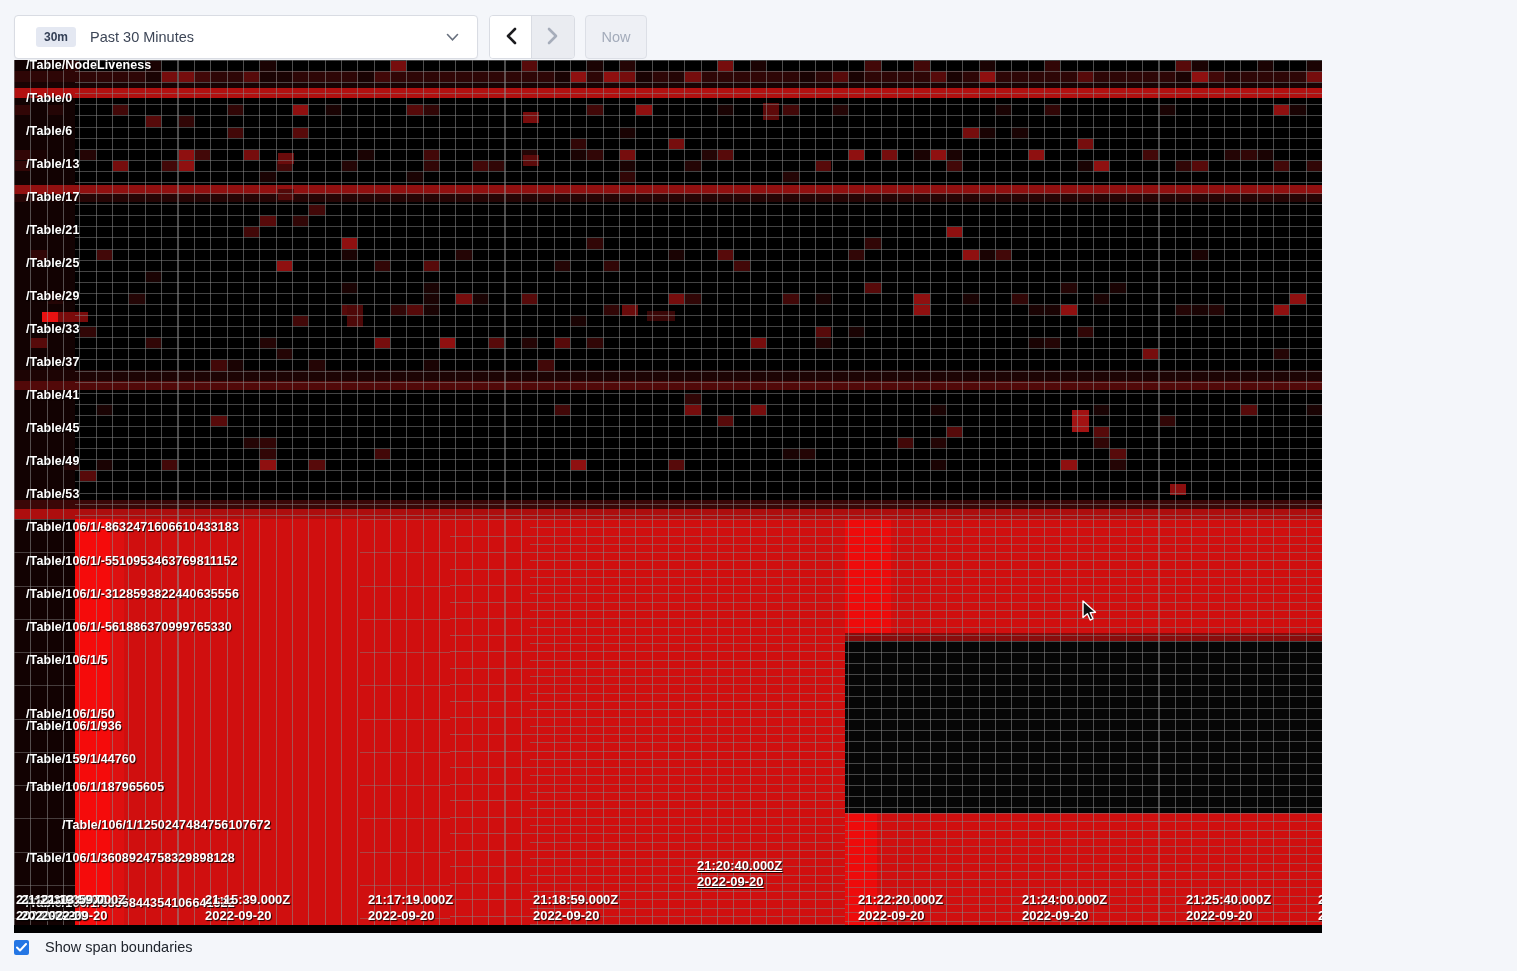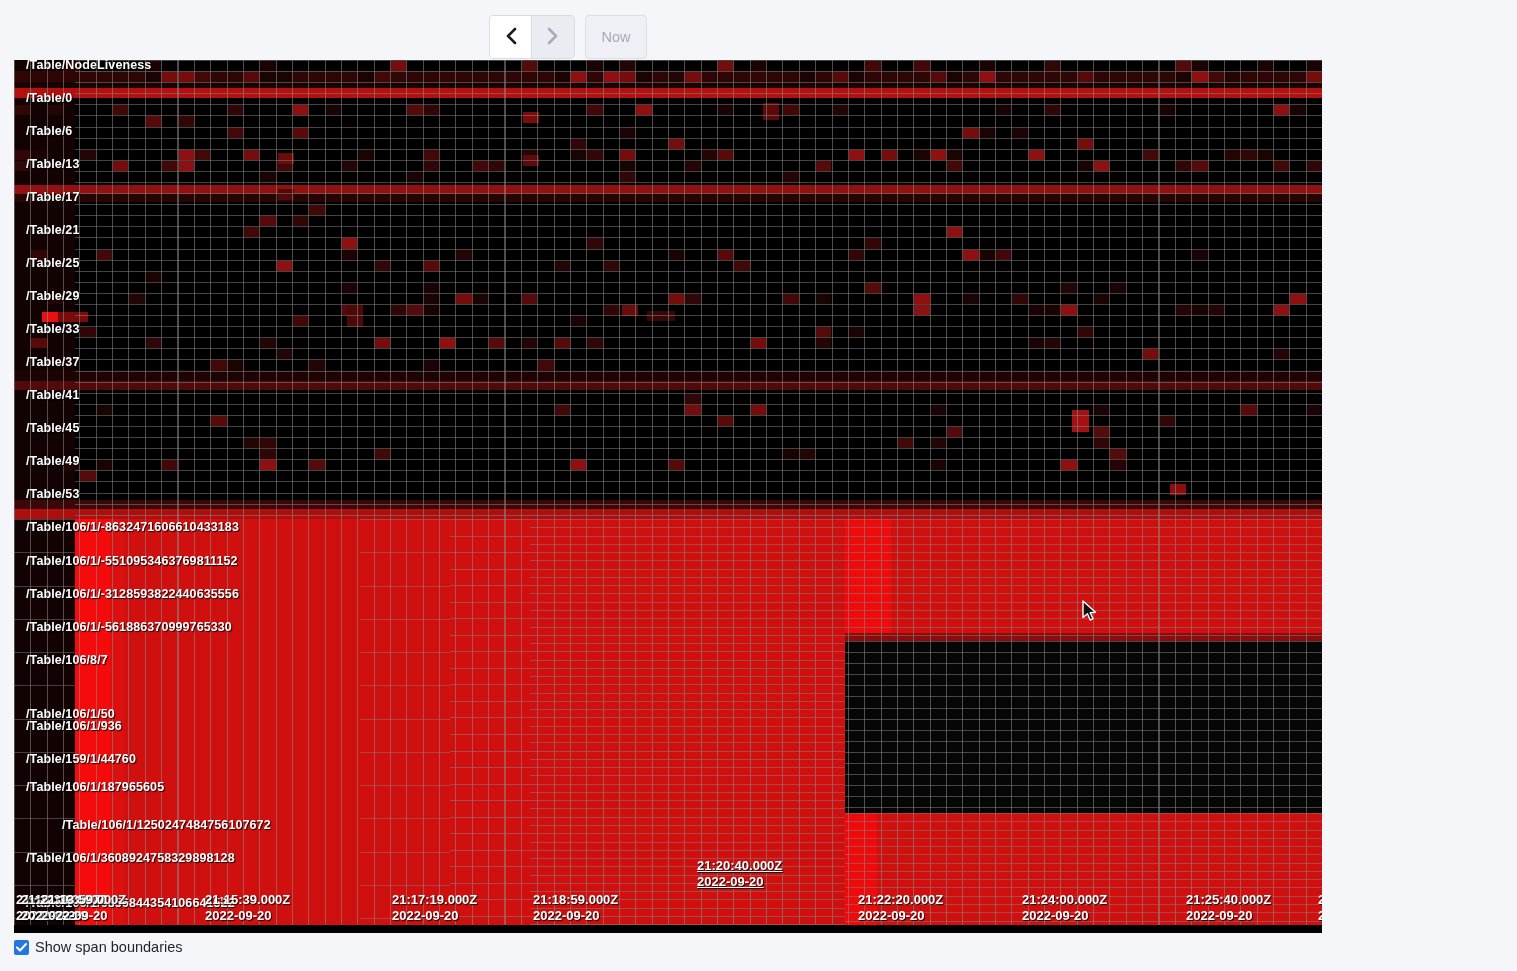--- a/index.html
+++ b/index.html
@@ -76,28 +76,37 @@
 
   
   .cursor{position:absolute;left:1082px;top:600px;z-index:70;pointer-events:none;}
 
   
   .footer{position:absolute;left:14px;top:939px;display:flex;align-items:center;z-index:10;}
   .checkbox{
     width:15px;height:15px;background:#2476e4;border-radius:2px;
     display:flex;align-items:center;justify-content:center;cursor:pointer;flex:0 0 auto;
   }
-  .checkbox-label{margin-left:6px;color:#21262e;font-size:14.5px;}
+  .checkbox-label{margin-left:16px;color:#21262e;font-size:14.5px;}
 </style>
 </head>
 <body>
 
 <div id="app">
 
   <div class="toolbar">
+    <div class="range-select">
+      <span class="time-badge">30m</span>
+      <span class="range-label">Past 30 Minutes</span>
+      <span class="range-chevron">
+        <svg width="13" height="9" viewBox="0 0 13 9">
+            <path d="M1.5 1.5 L6.5 6.8 L11.5 1.5" stroke="#68707e" stroke-width="1.6" fill="none" stroke-linecap="round"></path>
+          </svg>
+      </span>
+    </div>
     <div class="nav-group">
       <button class="nav-btn prev">
         <span>
           <svg width="14" height="20" viewBox="0 0 14 20">
               <path d="M11 3 L4 10 L11 17" stroke="#1c1c1f" stroke-width="2.6" fill="none" stroke-linecap="round" stroke-linejoin="round"></path>
             </svg>
         </span>
       </button>
       <button class="nav-btn disabled">
         <span>
@@ -418,21 +427,21 @@
       <div class="row-label" style="top: 262.06px;">/Table/33</div>
       <div class="row-label" style="top: 295.13px;">/Table/37</div>
       <div class="row-label" style="top: 328.2px;">/Table/41</div>
       <div class="row-label" style="top: 361.27px;">/Table/45</div>
       <div class="row-label" style="top: 394.34px;">/Table/49</div>
       <div class="row-label" style="top: 427.41px;">/Table/53</div>
       <div class="row-label" style="top: 460.48px;">/Table/106/1/-8632471606610433183</div>
       <div class="row-label" style="top: 493.55px;">/Table/106/1/-5510953463769811152</div>
       <div class="row-label" style="top: 526.62px;">/Table/106/1/-3128593822440635556</div>
       <div class="row-label" style="top: 559.69px;">/Table/106/1/-561886370999765330</div>
-      <div class="row-label" style="top: 592.76px;">/Table/106/8/7</div>
+      <div class="row-label" style="top: 592.76px;">/Table/106/1/5</div>
       <div class="row-label" style="top: 647px;">/Table/106/1/50</div>
       <div class="row-label" style="top: 658.9px;">/Table/106/1/936</div>
       <div class="row-label" style="top: 691.97px;">/Table/159/1/44760</div>
       <div class="row-label" style="top: 720px;">/Table/106/1/187965605</div>
       <div class="row-label" style="top: 758.11px; margin-left: 36px;">/Table/106/1/1250247484756107672</div>
       <div class="row-label" style="top: 791.18px;">/Table/106/1/3608924758329898128</div>
       <div class="row-label" style="top: 836px;">/Table/106/1/6856844354106641522</div>
       <div class="x-tick" style="left: 2px; top: 832px;">
         <div>21:10:39.000Z</div>
         <div>2022-09-20</div>
@@ -442,21 +451,21 @@
         <div>2022-09-20</div>
       </div>
       <div class="x-tick" style="left: 27px; top: 832px;">
         <div>21:13:59.000Z</div>
         <div>2022-09-20</div>
       </div>
       <div class="x-tick" style="left: 191px; top: 832px;">
         <div>21:15:39.000Z</div>
         <div>2022-09-20</div>
       </div>
-      <div class="x-tick" style="left: 354px; top: 832px; margin-left: 24px;">
+      <div class="x-tick" style="left: 354px; top: 832px;">
         <div>21:17:19.000Z</div>
         <div>2022-09-20</div>
       </div>
       <div class="x-tick" style="left: 519px; top: 832px;">
         <div>21:18:59.000Z</div>
         <div>2022-09-20</div>
       </div>
       <div class="x-tick" style="left: 683px; top: 798px; text-decoration: underline;">
         <div>21:20:40.000Z</div>
         <div>2022-09-20</div>

